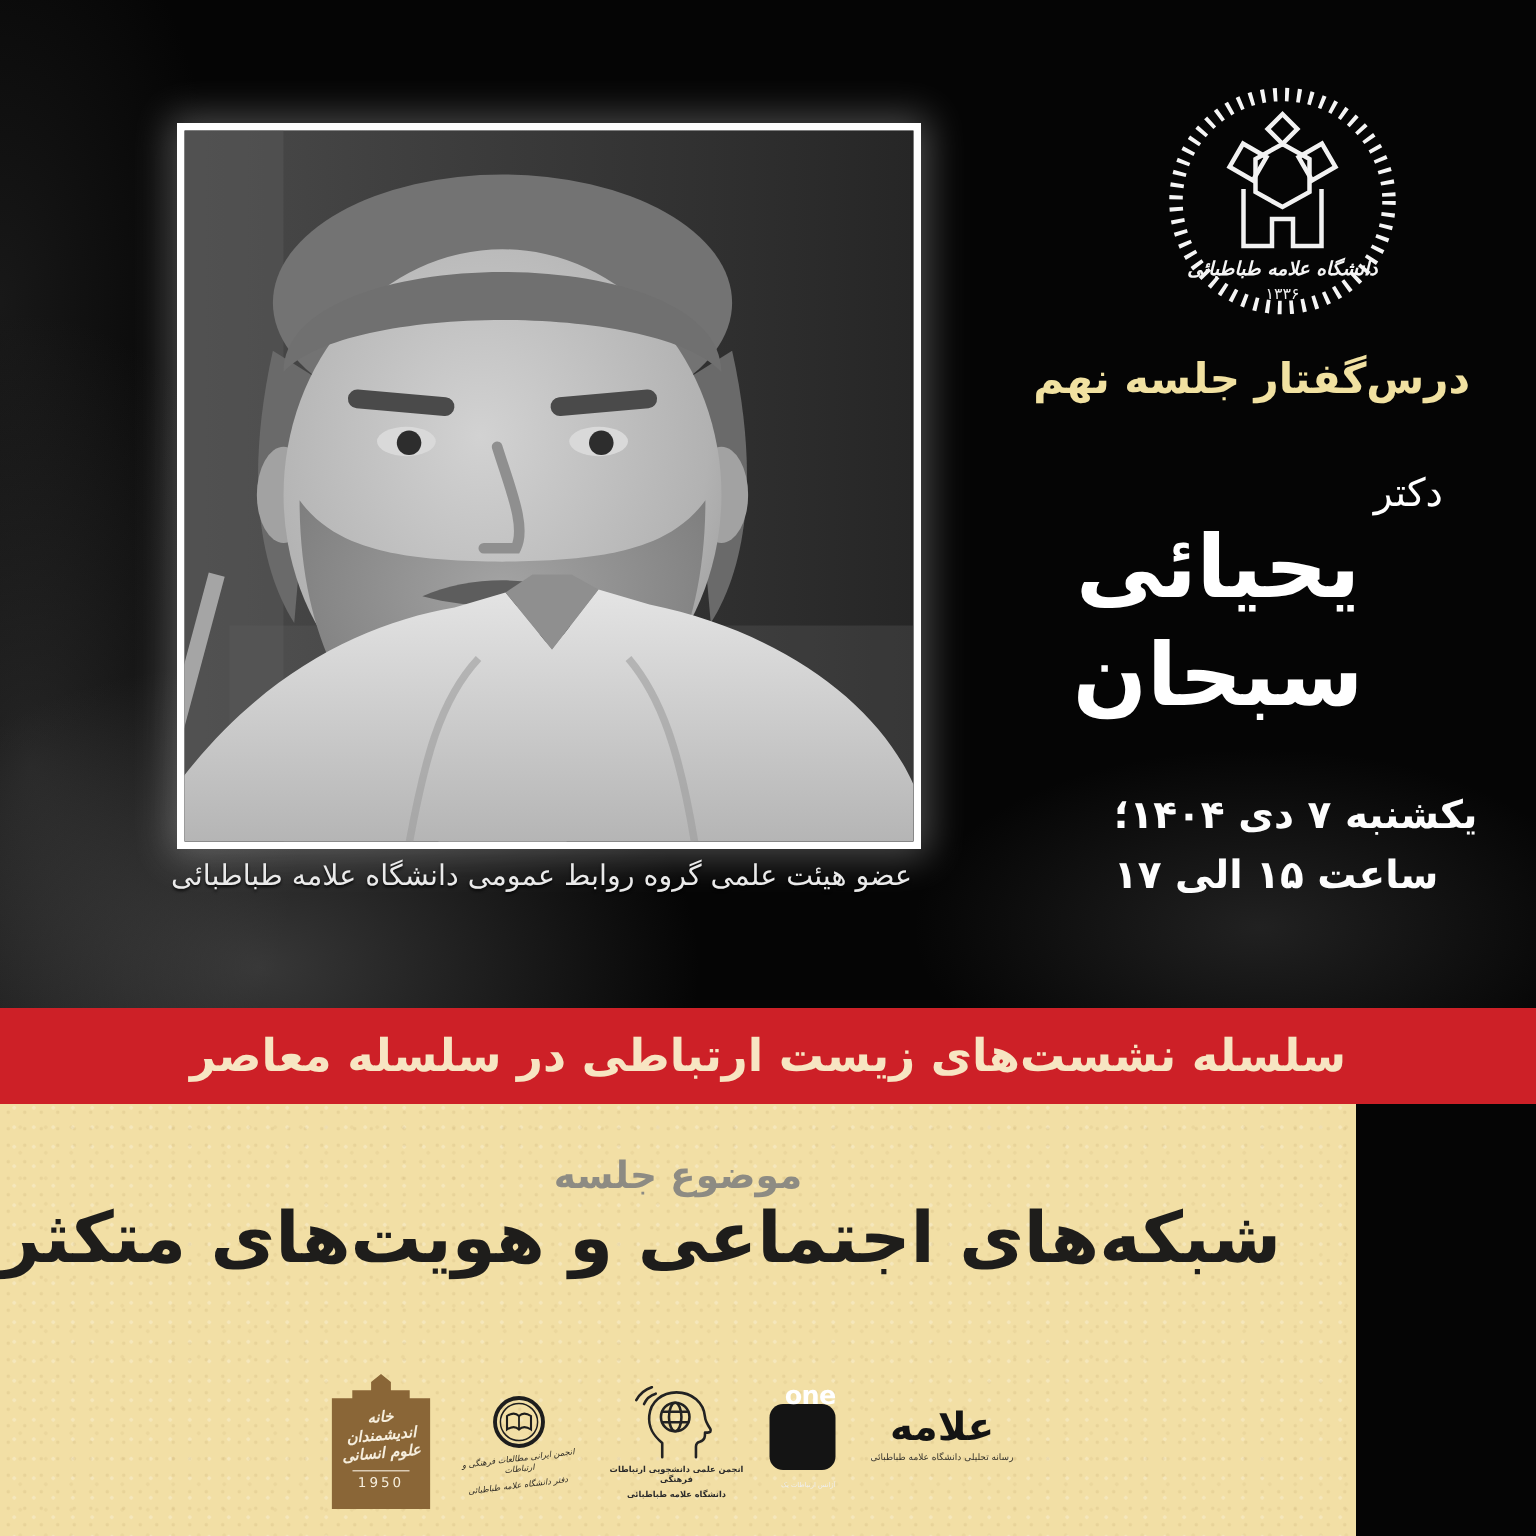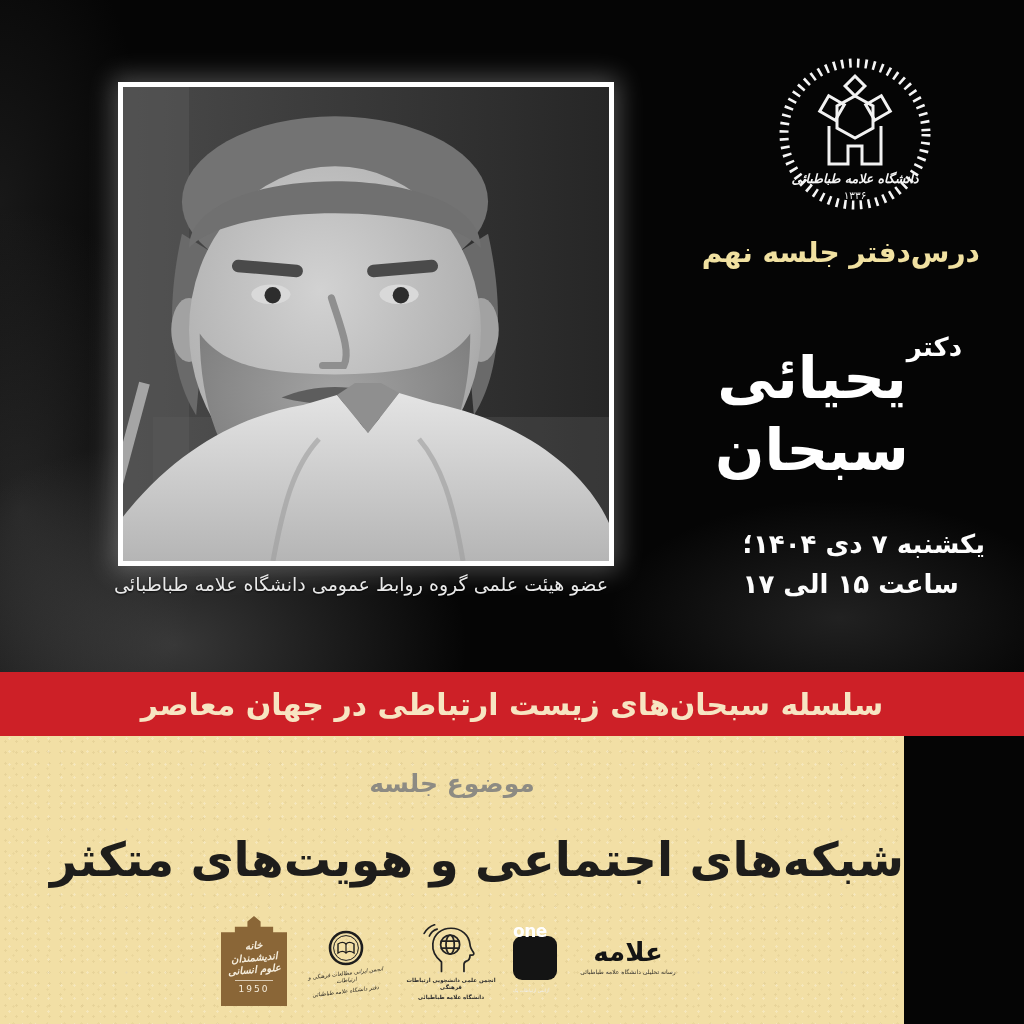--- a/index.html
+++ b/index.html
@@ -33,22 +33,22 @@
   }
   
   .uni-logo{position:absolute;left:773px;top:50px;width:164px;height:176px;}
   .uni-logo svg{display:block;width:100%;height:100%;}
   
   .session-label{
     position:absolute;right:44px;top:236px;direction:rtl;
     color:#f1e1a1;font-size:28px;font-weight:bold;white-space:nowrap;
   }
   .speaker-prefix{
-    position:absolute;right:62px;top:332px;direction:rtl;
-    color:#ffffff;font-size:26px;font-weight:bold;
+    position:absolute;right:62px;top:314px;direction:rtl;
+    color:#ffffff;font-size:26px;font-weight:normal;
   }
   .speaker-name{
     position:absolute;left:640px;right:40px;top:342px;direction:rtl;
     text-align:center;color:#ffffff;font-weight:bold;
     font-size:58px;line-height:72px;
   }
   .schedule{
     position:absolute;right:39px;top:524px;direction:rtl;text-align:left;
     color:#fdfdfd;font-size:26px;font-weight:bold;line-height:40px;white-space:nowrap;
   }
@@ -69,21 +69,21 @@
       radial-gradient(rgba(151,117,59,.08) 1px, transparent 1.4px),
       radial-gradient(rgba(255,255,255,.25) 1px, transparent 1.4px);
     background-size:11px 11px,17px 17px,13px 13px;
     background-position:0 0,5px 7px,3px 9px;
   }
   .topic-label{
     position:absolute;left:0;top:33px;width:100%;text-align:center;direction:rtl;
     color:#8d8b83;font-size:25px;font-weight:bold;
   }
   .topic-title{
-    position:absolute;left:0;top:96px;width:100%;text-align:right;direction:rtl;
+    position:absolute;left:0;top:62px;width:100%;text-align:left;direction:rtl;
     color:#1e1d1b;font-size:47px;font-weight:bold;
   }
   
   .logos-row{
     position:absolute;left:0;top:180px;width:100%;
     display:flex;justify-content:center;align-items:flex-start;gap:16px;
   }
   .logo{display:flex;flex-direction:column;align-items:center;}
   
   .logo-house{
@@ -100,21 +100,21 @@
   .logo-seal svg{display:block;width:36px;height:36px;margin:0 auto;}
   .logo-seal .seal-text{margin-top:4px;direction:rtl;text-align:center;color:#2d2a24;font-style:italic;font-size:5.5px;line-height:7px;transform:rotate(-7deg);}
   
   .logo-head{width:92px;margin-top:8px;}
   .logo-head svg{display:block;width:64px;height:50px;margin:0 auto;}
   .logo-head .head-text{margin-top:3px;direction:rtl;text-align:center;color:#2b2b2b;font-weight:bold;font-size:5.5px;line-height:7px;}
   
   .logo-one{margin-top:20px;}
   .logo-one .one-box{
     width:44px;height:44px;background:#141414;border-radius:9px;
-    display:flex;flex-direction:column;align-items:flex-start;justify-content:center;gap:46px;
+    display:flex;flex-direction:column;align-items:flex-end;justify-content:center;gap:46px;
   }
   .logo-one .one-word{color:#ffffff;font-weight:bold;font-size:17px;line-height:17px;letter-spacing:-.5px;font-family:"DejaVu Sans",sans-serif;}
   .logo-one .one-caption{color:#efefef;font-size:4.5px;margin-top:2px;direction:rtl;white-space:nowrap;}
   
   .logo-atna{margin-top:22px;width:110px;}
   .logo-atna .atna-word{direction:rtl;text-align:center;color:#141414;font-weight:bold;font-size:26px;line-height:28px;}
   .logo-atna .atna-caption{direction:rtl;text-align:center;color:#35322b;font-size:6px;margin-top:2px;white-space:nowrap;}
 </style>
 </head>
 <body>
@@ -186,34 +186,34 @@
           <rect x="50" y="49" width="18" height="18" transform="rotate(30 59 58)"></rect>
           <rect x="96" y="49" width="18" height="18" transform="rotate(-30 105 58)"></rect>
           <polygon points="82,46 100,56 100,78 82,88 64,78 64,56"></polygon>
           <path d="M56 76 V114 H75 V96 H89 V114 H108 V76"></path>
         </g>
         <text x="82" y="133" text-anchor="middle" font-size="12.5" font-weight="bold" font-style="italic" fill="#f5f5f5">دانشگاه علامه طباطبائی</text>
         <text x="82" y="149" text-anchor="middle" font-size="10.5" fill="#eeeeee">۱۳۳۶</text>
       </svg>
     </div>
 
-    <div class="session-label">درس‌دفتر جلسه نهم</div>
+    <div class="session-label">درس‌گفتار جلسه نهم</div>
     <div class="speaker-prefix">دکتر</div>
     <div class="speaker-name">
       <div>یحیائی</div>
       <div>سبحان</div>
     </div>
     <div class="schedule">
       <div>یکشنبه ۷ دی ۱۴۰۴؛</div>
       <div>ساعت ۱۵ الی ۱۷</div>
     </div>
   </div>
 
   <div class="series-banner">
-    <div class="banner-text">سلسله سبحان‌های زیست ارتباطی در جهان معاصر</div>
+    <div class="banner-text">سلسله نشست‌های زیست ارتباطی در سلسله معاصر</div>
   </div>
 
   <div class="bottom-section">
     <div class="topic-label">موضوع جلسه</div>
     <div class="topic-title">شبکه‌های اجتماعی و هویت‌های متکثر</div>
 
     <div class="logos-row">
 
       <div class="logo logo-house">
         <div class="cal">خانه</div>

